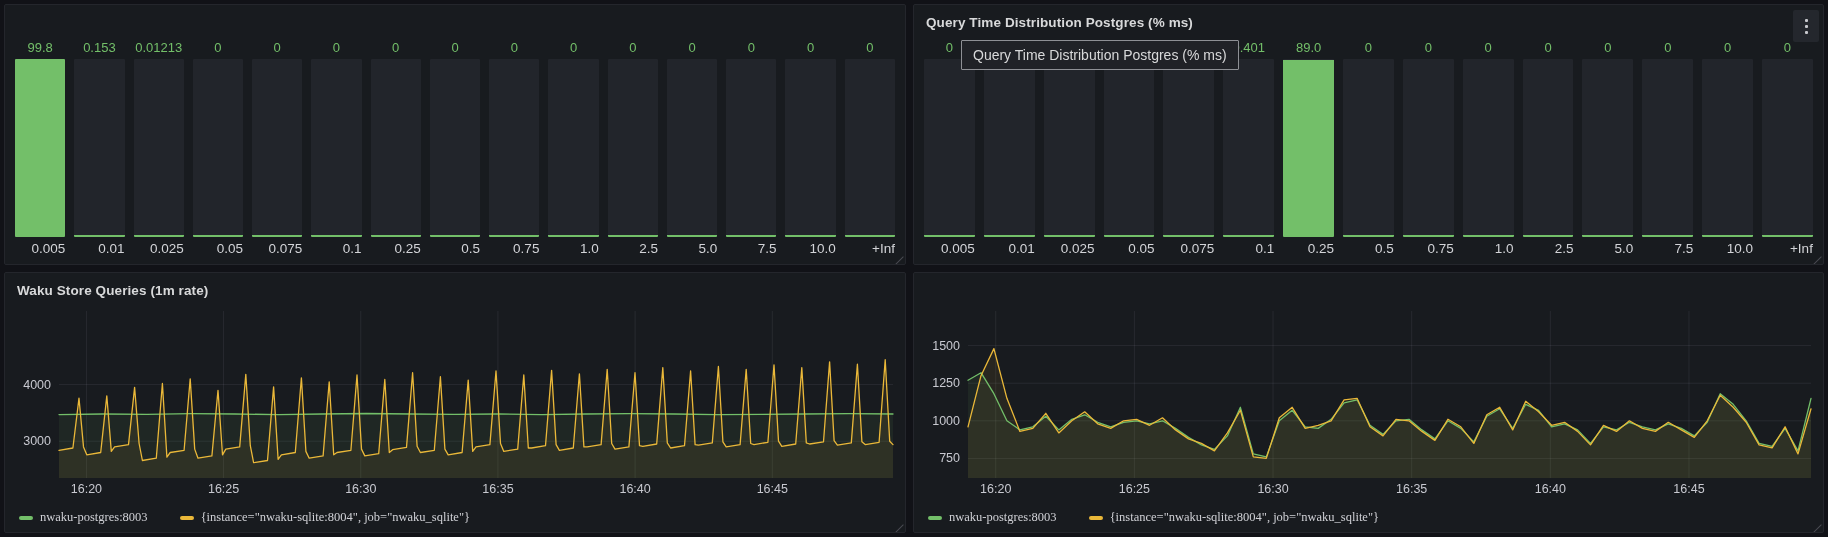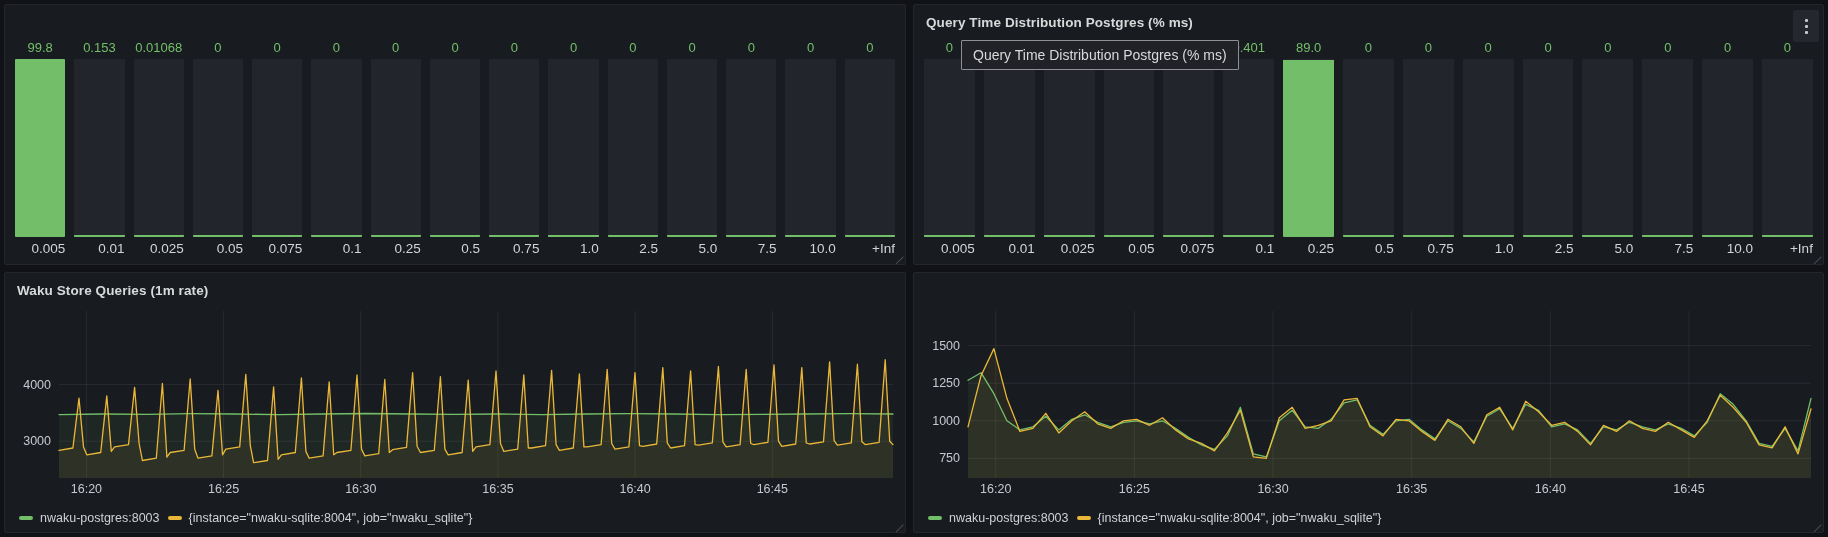--- a/index.html
+++ b/index.html
@@ -22,21 +22,21 @@
   .bg-value{height:22px;line-height:22px;text-align:center;font-size:13px;color:#73bf69;}
   .bg-bar{flex:1;position:relative;background:#22252b;border-radius:1px;overflow:hidden;}
   .bg-fill{position:absolute;left:0;right:0;bottom:0;background:#73bf69;}
   .bg-label{height:21px;line-height:23px;text-align:right;font-size:13.5px;color:#d3d4d8;white-space:nowrap;}
   
   .tooltip{position:absolute;left:47px;top:35px;z-index:20;background:#202227;border:1px solid #8e9095;
     border-radius:1px;padding:6px 11px;font-size:14px;color:#d8d9da;white-space:nowrap;}
   
   .ts-svg{position:absolute;left:8px;right:6px;top:30px;bottom:36px;width:calc(100% - 14px);height:195px;display:block;}
   .ts-svg text{font:12.5px "Liberation Sans","DejaVu Sans",sans-serif;fill:#c8c9d0;}
-  .legend{position:absolute;left:14px;right:8px;bottom:7px;display:flex;gap:8px;align-items:center;overflow:hidden;}
+  .legend{position:absolute;left:14px;right:8px;bottom:7px;display:flex;gap:32px;align-items:center;overflow:hidden;font-family:Liberation Serif, serif;}
   .legend-item{display:flex;align-items:center;gap:7px;cursor:pointer;white-space:nowrap;}
   .legend-marker{width:14px;height:4px;border-radius:2px;display:inline-block;}
   .legend-label{font-size:12.5px;color:#d0d1d6;}
   
   .resize{position:absolute;right:0;bottom:0;width:11px;height:11px;overflow:hidden;cursor:nwse-resize;}
   .resize::before{content:"";position:absolute;right:0;bottom:3px;width:11px;height:1px;background:#4a4c53;transform:rotate(-45deg);}
 </style>
 </head>
 <body>
 
@@ -52,21 +52,21 @@
           <div class="bg-label">0.005</div>
         </div>
         <div class="bg-col">
           <div class="bg-value">0.153</div>
           <div class="bg-bar">
             <div class="bg-fill" style="height: 2px; background: rgb(115, 191, 105);"></div>
           </div>
           <div class="bg-label">0.01</div>
         </div>
         <div class="bg-col">
-          <div class="bg-value">0.01068</div>
+          <div class="bg-value">0.01213</div>
           <div class="bg-bar">
             <div class="bg-fill" style="height: 2px; background: rgb(115, 191, 105);"></div>
           </div>
           <div class="bg-label">0.025</div>
         </div>
         <div class="bg-col">
           <div class="bg-value">0</div>
           <div class="bg-bar">
             <div class="bg-fill" style="height: 2px; background: rgb(115, 191, 105);"></div>
           </div>

